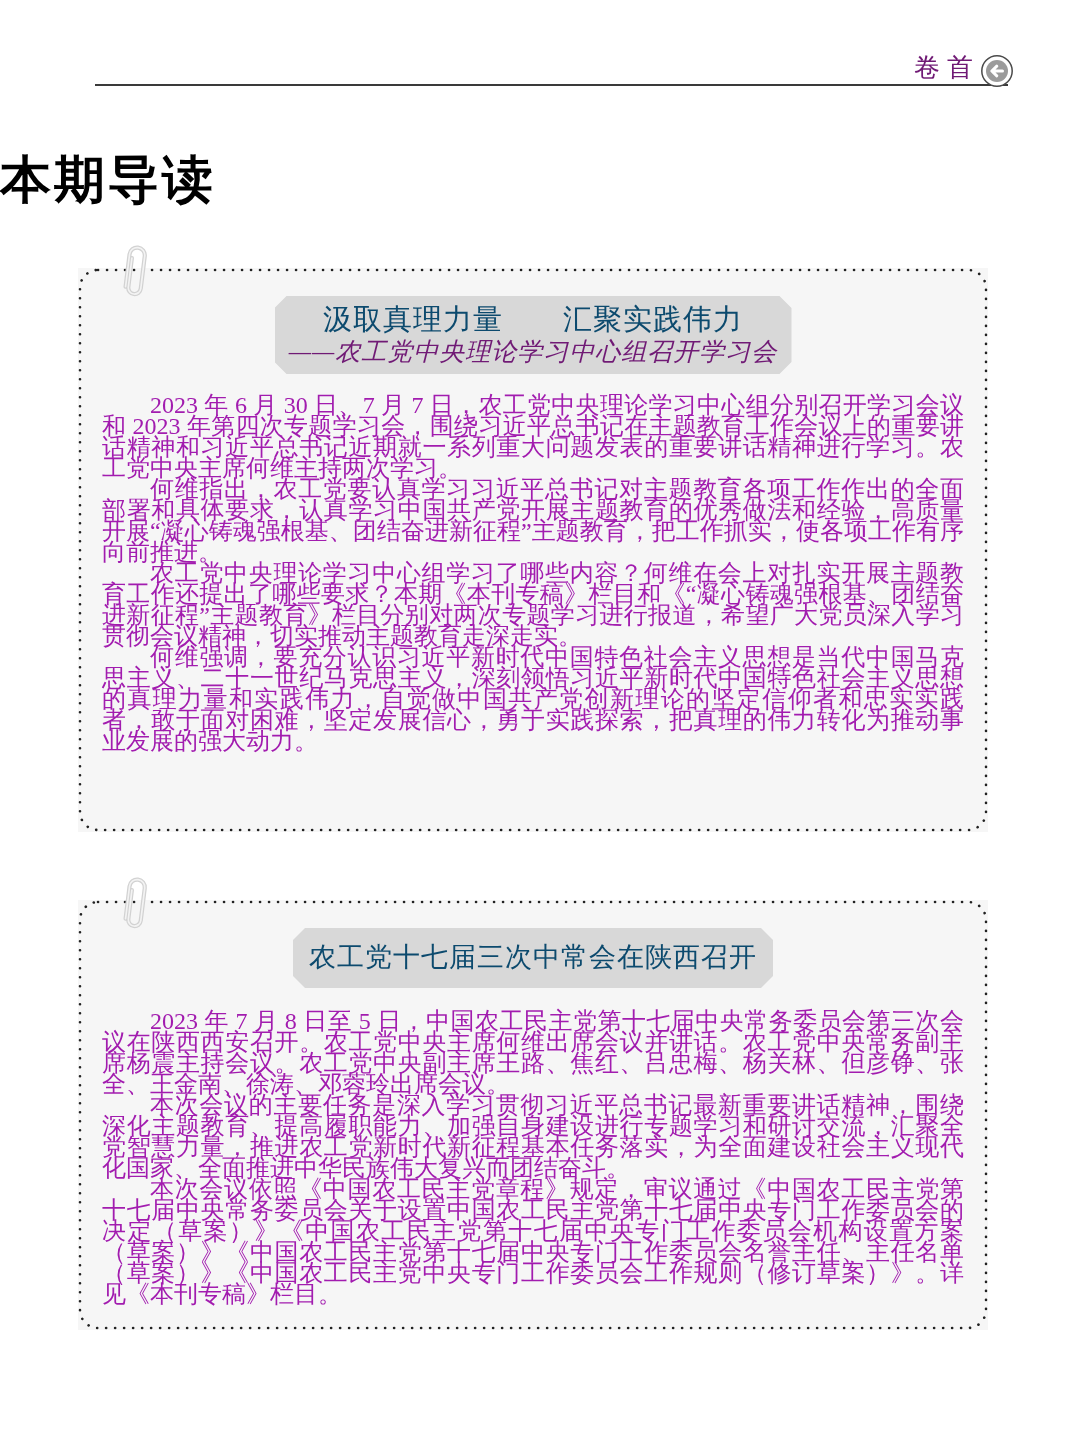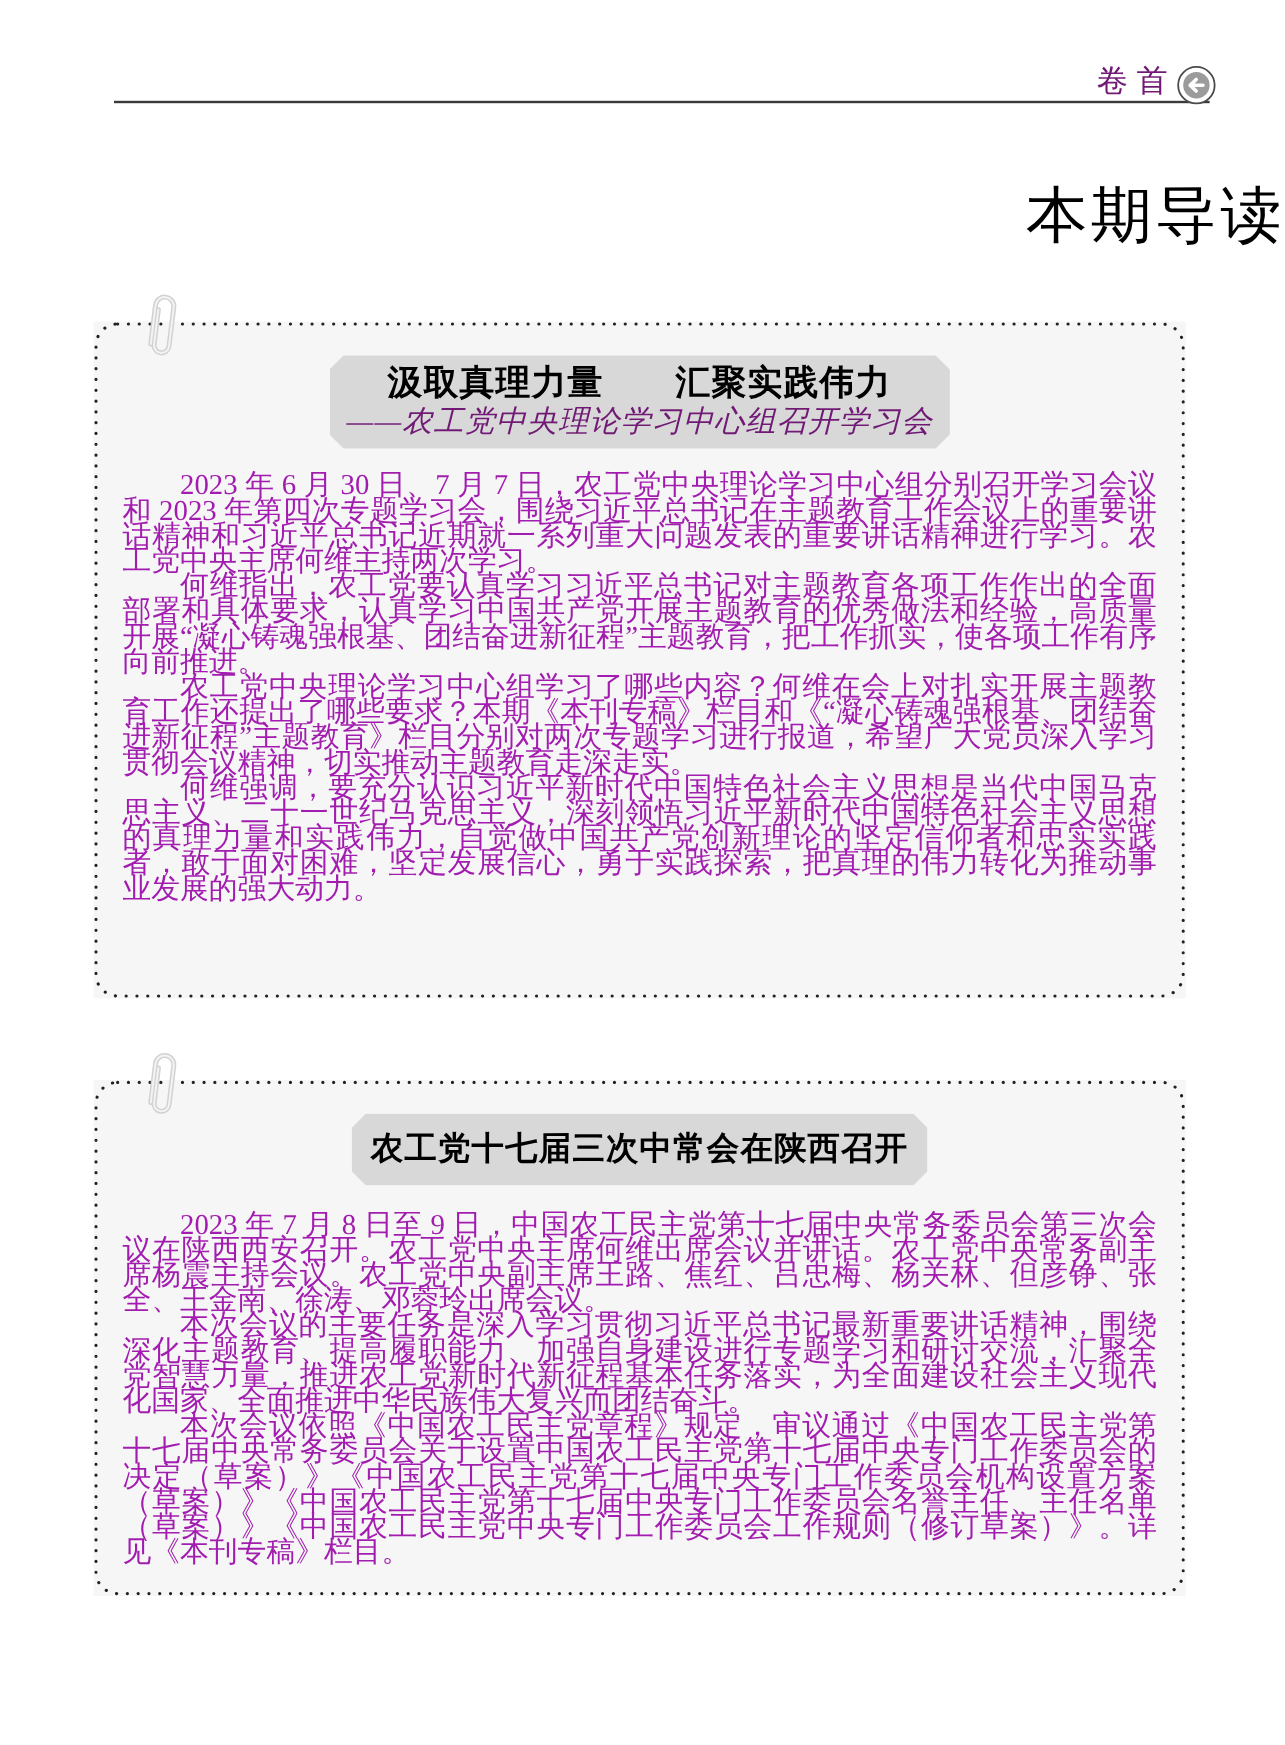--- a/index.html
+++ b/index.html
@@ -23,23 +23,23 @@
     font-size:26px; letter-spacing:7px; color:#701a75;
     font-family:"Liberation Serif","DejaVu Serif",serif;
   }
   .header-icon {
     position:absolute; left:980px; top:54px; width:34px; height:34px;
   }
 
   
   .page-title {
     position:absolute; left:0; top:146px; width:100%;
-    text-align:right;
+    text-align:left;
     font-family:"Liberation Sans","DejaVu Sans",sans-serif;
-    font-weight:normal; font-size:51px; letter-spacing:3px; color:#000;
+    font-weight:bold; font-size:51px; letter-spacing:3px; color:#000;
   }
 
   
   .card {
     position:absolute; left:78px; width:910px;
     background:#f6f6f6;
   }
   .card-1 { top:268px; height:564px; }
   .card-2 { top:900px; height:430px; }
   .card .dots { position:absolute; left:0; top:0; pointer-events:none; }
@@ -53,21 +53,21 @@
     margin:28px auto 0 auto;
     background:#d8d8d8;
     display:flex; flex-direction:column; justify-content:center; align-items:center;
     clip-path:polygon(12px 0, calc(100% - 12px) 0, 100% 12px, 100% calc(100% - 12px),
                       calc(100% - 12px) 100%, 12px 100%, 0 calc(100% - 12px), 0 12px);
   }
   .card-1 .card-title-block { width:517px; height:78px; }
   .card-2 .card-title-block { width:480px; height:60px; }
 
   .card-title {
-    font-size:29px; font-weight:bold; color:#000000; letter-spacing:1px;
+    font-size:29px; font-weight:normal; color:#0c4a6e; letter-spacing:1px;
     font-family:"Liberation Serif","DejaVu Serif",serif;
     line-height:1.15;
   }
   .card-2 .card-title { font-size:27px; }
   .card-subtitle {
     font-size:25px; font-style:italic; color:#701a75; letter-spacing:1px;
     line-height:1.2;
   }
 
   .card-body {
@@ -124,19 +124,19 @@
     <div class="paperclip">
       <svg width="32" height="64" viewBox="0 0 44 92">
         <path d="M13 24 v42 a9 9 0 0 0 18 0 V19 a11 11 0 0 0 -22 0 v47" fill="none" stroke="#d2d2d2" stroke-width="6" stroke-linecap="round"></path>
         <path d="M13 24 v42 a9 9 0 0 0 18 0 V19 a11 11 0 0 0 -22 0 v47" fill="none" stroke="#f3f3f3" stroke-width="2.4" stroke-linecap="round"></path>
       </svg>
     </div>
     <div class="card-title-block">
       <div class="card-title">农工党十七届三次中常会在陕西召开</div>
     </div>
     <div class="card-body">
-      <p>2023 年 7 月 8 日至 9 日，中国农工民主党第十七届中央常务委员会第三次会议在陕西西安召开。农工党中央主席何维出席会议并讲话。农工党中央常务副主席杨震主持会议。农工党中央副主席王路、焦红、吕忠梅、杨关林、但彦铮、张全、王金南、徐涛、邓蓉玲出席会议。</p>
+      <p>2023 年 7 月 8 日至 5 日，中国农工民主党第十七届中央常务委员会第三次会议在陕西西安召开。农工党中央主席何维出席会议并讲话。农工党中央常务副主席杨震主持会议。农工党中央副主席王路、焦红、吕忠梅、杨关林、但彦铮、张全、王金南、徐涛、邓蓉玲出席会议。</p>
       <p>本次会议的主要任务是深入学习贯彻习近平总书记最新重要讲话精神，围绕深化主题教育、提高履职能力、加强自身建设进行专题学习和研讨交流，汇聚全党智慧力量，推进农工党新时代新征程基本任务落实，为全面建设社会主义现代化国家、全面推进中华民族伟大复兴而团结奋斗。</p>
       <p>本次会议依照《中国农工民主党章程》规定，审议通过《中国农工民主党第十七届中央常务委员会关于设置中国农工民主党第十七届中央专门工作委员会的决定（草案）》《中国农工民主党第十七届中央专门工作委员会机构设置方案（草案）》《中国农工民主党第十七届中央专门工作委员会名誉主任、主任名单（草案）》《中国农工民主党中央专门工作委员会工作规则（修订草案）》。详见《本刊专稿》栏目。</p>
     </div>
   </div>
 
 </div>
 
 </body></html>

